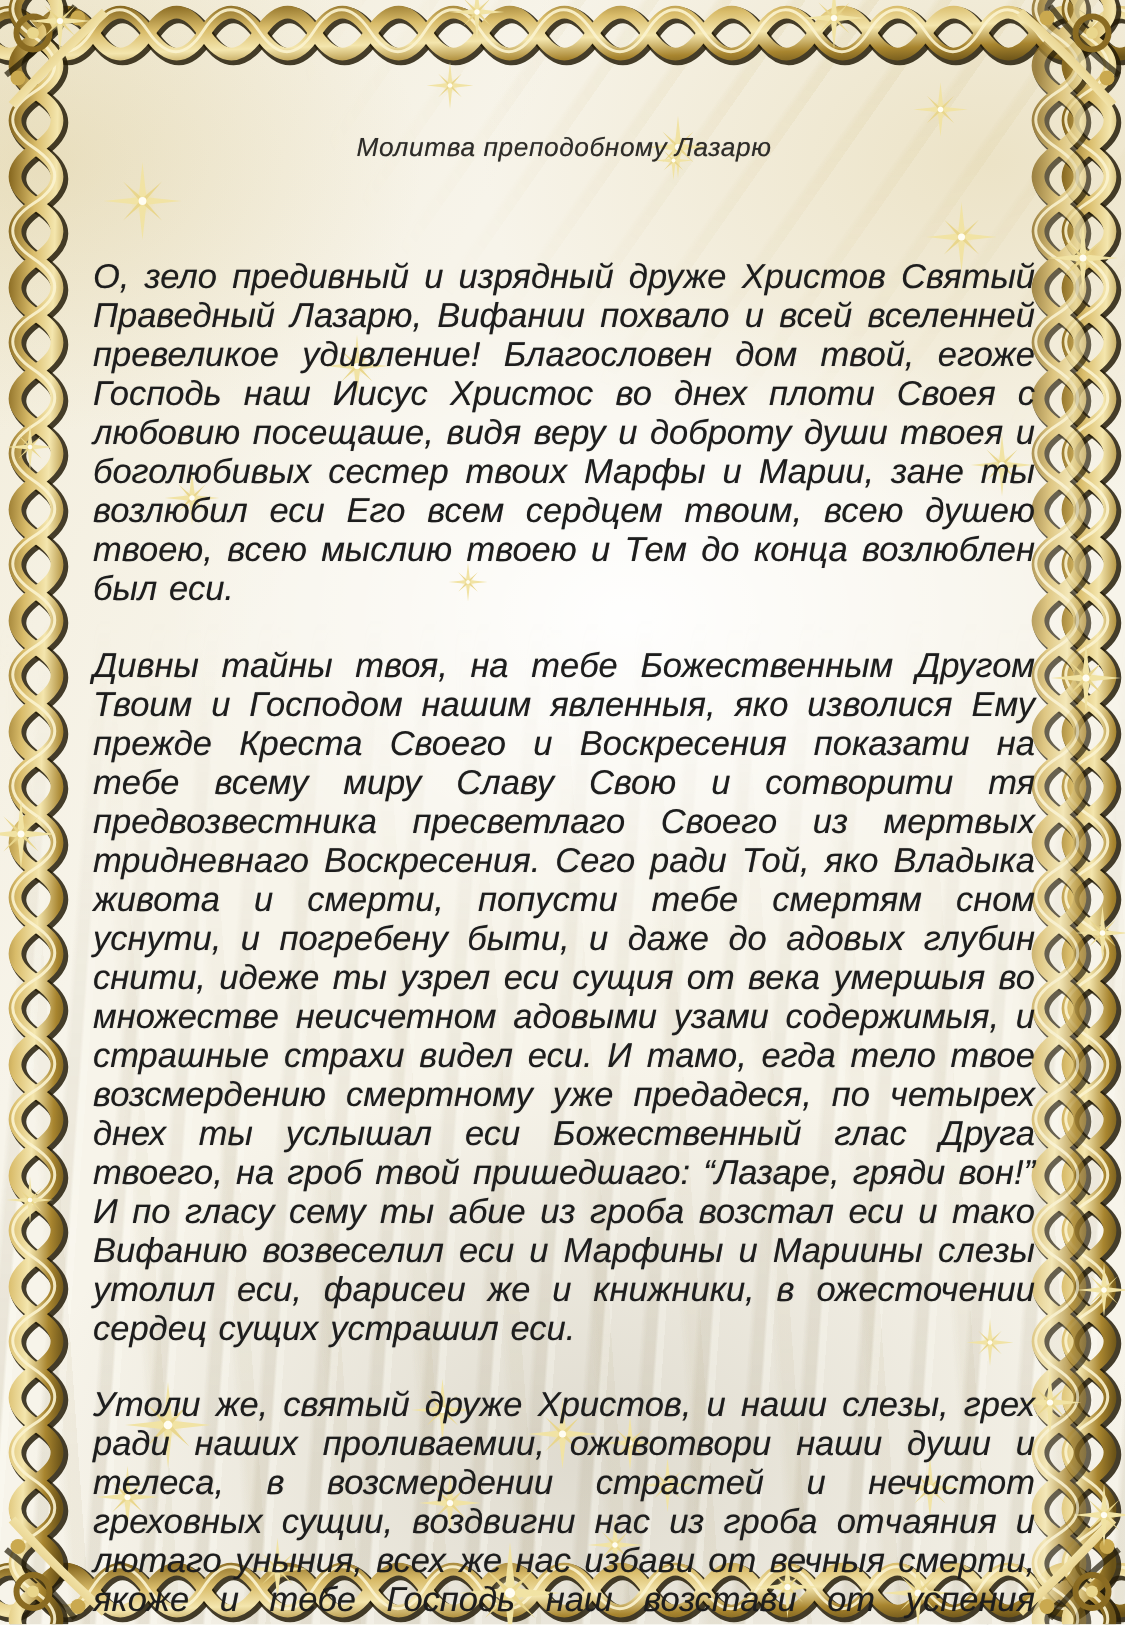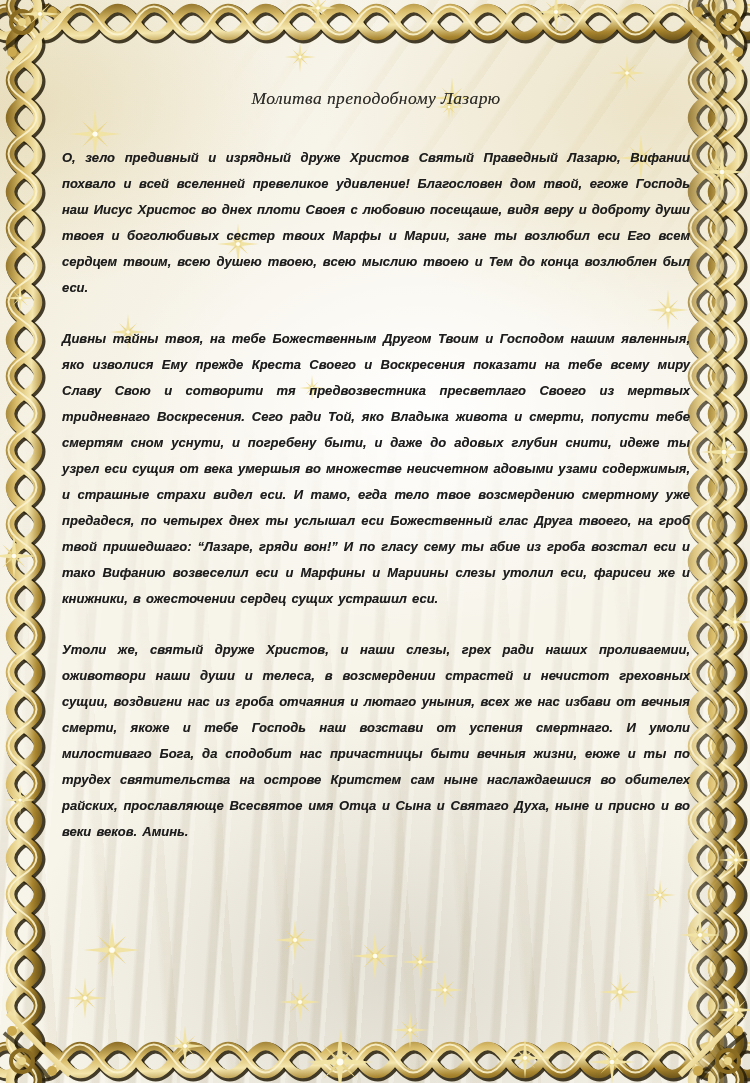--- a/index.html
+++ b/index.html
@@ -46,34 +46,32 @@
 
   .frame{position:absolute;inset:0;z-index:2;pointer-events:none;}
 
   .content{
     position:absolute;z-index:3;
     left:62px;right:60px;top:88px;
     color:#1d1d1d;
     font-style:italic;
   }
   h1.title{
-    margin:0 0 36px 0;
+    margin:0 0 62px 0;
     font-size:17.5px;font-weight:normal;font-style:italic;
     text-align:center;color:#2e2c28;
     letter-spacing:.4px;
     text-shadow:0 0 .5px rgba(40,40,40,.55);
-    font-family:Liberation Serif, serif;
   }
   .prayer p{
     margin:0 0 25px 0;
-    font-size:13px;line-height:26px;
+    font-size:23px;line-height:26px;
     text-align:justify;
     word-spacing:1.5px;
     text-shadow:0 0 .5px rgba(30,30,30,.5);
-    font-weight:bold;
   }
   .prayer p:last-child{margin-bottom:0;}
 </style>
 </head>
 <body>
 
 <div class="page">
 
   <div class="backdrop"></div>
   <div class="rays"></div>

